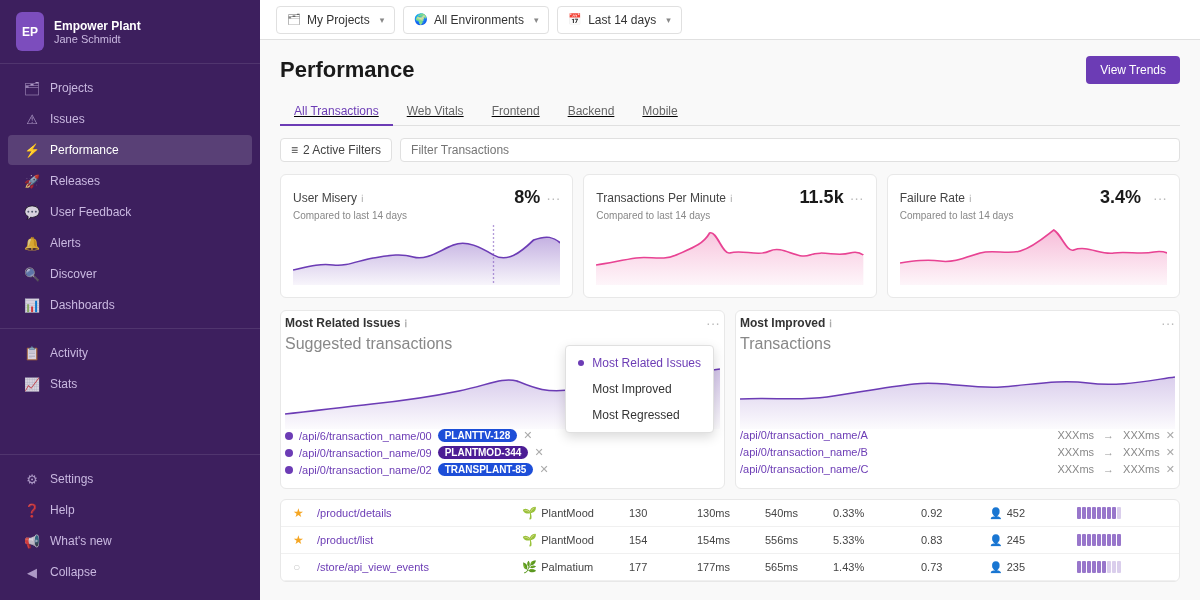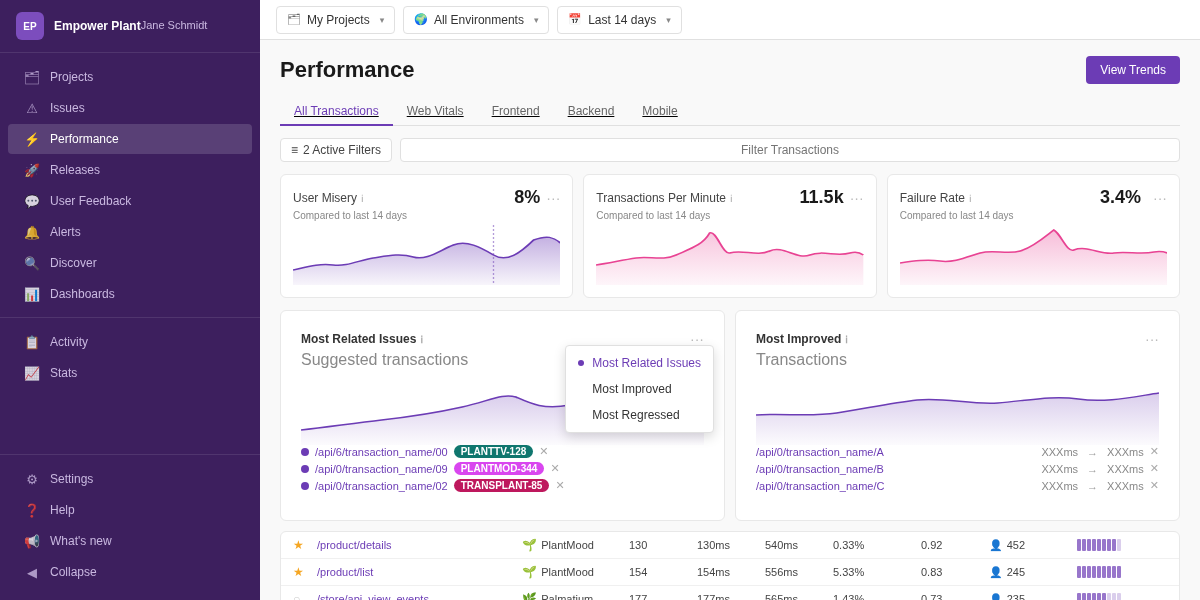--- a/index.html
+++ b/index.html
@@ -1,22 +1,22 @@
 <!DOCTYPE html>
 <html><head>
   <meta charset="utf-8">
   <style>
     * { box-sizing: border-box; margin: 0; padding: 0; }
     body { font-family: -apple-system, BlinkMacSystemFont, 'Segoe UI', sans-serif; font-size: 12px; background: #f5f5f5; display: flex; height: 600px; overflow: hidden; }
 
     
     .sidebar { width: 260px; background: #3d1f5e; color: #c9b8e0; display: flex; flex-direction: column; flex-shrink: 0; height: 600px; overflow-y: auto; }
     .sidebar-header { display: flex; align-items: center; padding: 12px 16px; border-bottom: 1px solid rgba(255,255,255,0.1); }
-    .sidebar-logo { width: 28px; height: 28px; background: #7c4dbd; border-radius: 6px; display: flex; align-items: center; justify-content: center; color: white; font-size: 10px; font-weight: bold; margin-right: 10px; flex-shrink: 0; }
-    .sidebar-user { display: flex; }
+    .sidebar-logo { width: 28px; height: 39px; background: #7c4dbd; border-radius: 6px; display: flex; align-items: center; justify-content: center; color: white; font-size: 12px; font-weight: bold; margin-right: 10px; flex-shrink: 0; }
+    .sidebar-user { display: flex; flex-direction: column; }
     .sidebar-org { font-size: 12px; font-weight: 600; color: white; }
     .sidebar-name { font-size: 11px; color: #c9b8e0; }
     .sidebar-nav { flex: 1; padding: 8px 0; }
     .sidebar-item { display: flex; align-items: center; padding: 7px 16px; cursor: pointer; border-radius: 4px; margin: 1px 8px; color: #c9b8e0; font-size: 12px; }
     .sidebar-item.active { background: rgba(255,255,255,0.15); color: white; }
     .sidebar-icon { width: 16px; height: 16px; margin-right: 10px; display: flex; align-items: center; justify-content: center; font-size: 13px; flex-shrink: 0; opacity: 0.8; }
     .sidebar-item.active .sidebar-icon { opacity: 1; }
     .sidebar-bottom { padding: 8px 0 12px; border-top: 1px solid rgba(255,255,255,0.1); }
 
     
@@ -33,71 +33,71 @@
     .view-trends-btn { background: #6c3cb5; color: white; border: none; padding: 7px 14px; border-radius: 4px; cursor: pointer; font-size: 12px; font-weight: 500; }
 
     
     .tabs { display: flex; gap: 0; border-bottom: 1px solid #e0e0e0; margin-bottom: 12px; text-decoration: underline; }
     .tab { padding: 6px 14px; cursor: pointer; font-size: 12px; color: #666; border-bottom: 2px solid transparent; margin-bottom: -1px; }
     .tab.active { color: #6c3cb5; border-bottom-color: #6c3cb5; font-weight: 500; }
 
     
     .filter-bar { display: flex; align-items: center; gap: 8px; margin-bottom: 12px; }
     .filter-btn { display: flex; align-items: center; gap: 5px; padding: 4px 10px; border: 1px solid #e0e0e0; border-radius: 4px; background: white; cursor: pointer; font-size: 12px; color: #444; }
-    .filter-input { flex: 1; padding: 4px 10px; border: 1px solid #e0e0e0; border-radius: 4px; font-size: 12px; color: #000000; outline: none; text-align: center; }
+    .filter-input { flex: 1; padding: 4px 10px; border: 1px solid #e0e0e0; border-radius: 4px; font-size: 12px; color: #000000; outline: none; }
 
     
     .metrics-row { display: grid; grid-template-columns: 1fr 1fr 1fr; gap: 10px; margin-bottom: 12px; }
     .metric-card { background: white; border: 1px solid #e8e8e8; border-radius: 6px; padding: 12px; }
     .metric-header { display: flex; align-items: center; justify-content: space-between; margin-bottom: 2px; }
     .metric-title { font-size: 12px; color: #444; font-weight: 500; display: flex; align-items: center; gap: 4px; }
     .metric-info { color: #aaa; font-size: 10px; }
     .metric-value { font-size: 18px; font-weight: 600; color: #1a1a1a; }
     .metric-dots { color: #bbb; font-size: 14px; cursor: pointer; }
     .metric-compare { font-size: 10px; color: #888; margin-bottom: 4px; }
     .metric-chart { height: 60px; position: relative; overflow: hidden; }
     svg.sparkline { width: 100%; height: 60px; }
 
     
     .panels-row { display: grid; grid-template-columns: 1fr 1fr; gap: 10px; margin-bottom: 10px; }
-    .panel { background: white; border: 1px solid #e8e8e8; border-radius: 6px; padding: 20px; position: relative; }
+    .panel { background: white; border: 1px solid #e8e8e8; border-radius: 6px; padding: 4px; position: relative; }
     .panel-header { display: flex; align-items: center; justify-content: space-between; margin-bottom: 4px; }
     .panel-title { font-size: 12px; font-weight: 600; color: #333; display: flex; align-items: center; gap: 4px; }
     .panel-subtitle { font-size: 16px; color: #888; margin-bottom: 6px; }
     .panel-dots { color: #bbb; font-size: 14px; cursor: pointer; }
     .panel-chart { height: 70px; }
 
     
     .dropdown-menu { position: absolute; top: 30px; right: 10px; background: white; border: 1px solid #e0e0e0; border-radius: 4px; box-shadow: 0 4px 12px rgba(0,0,0,0.15); z-index: 10; min-width: 140px; padding: 4px 0; }
     .dropdown-item { display: flex; align-items: center; padding: 6px 12px; cursor: pointer; font-size: 12px; color: #333; gap: 8px; }
     .dropdown-item.selected { color: #6c3cb5; }
     .dropdown-dot { width: 6px; height: 6px; border-radius: 50%; background: #6c3cb5; }
 
     
     .tag-rows { margin-bottom: 8px; }
     .tag-row { display: flex; align-items: center; gap: 6px; margin-bottom: 4px; font-size: 11px; }
     .tag-link { color: #6c3cb5; text-decoration: none; font-size: 11px; }
     .tag-badge { padding: 1px 7px; border-radius: 10px; font-size: 10px; font-weight: 600; color: white; }
-    .tag-green { background: #0f766e; }
-    .tag-blue { background: #d946ef; }
-    .tag-red { background: #be185d; }
+    .tag-green { background: #1d4ed8; }
+    .tag-blue { background: #4c1d95; }
+    .tag-red { background: #1d4ed8; }
     .tag-x { color: #aaa; cursor: pointer; font-size: 11px; }
 
     
     .table-wrap { background: white; border: 1px solid #e8e8e8; border-radius: 6px; overflow: hidden; }
     .table-header { display: grid; grid-template-columns: 16px 2fr 1fr 60px 60px 60px 80px 60px 80px 90px; gap: 8px; padding: 7px 12px; background: #fafafa; border-bottom: 1px solid #e8e8e8; align-items: center; }
     .table-header-cell { font-size: 10px; font-weight: 600; color: #888; text-transform: uppercase; letter-spacing: 0.3px; }
     .table-row { display: grid; grid-template-columns: 16px 2fr 1fr 60px 60px 60px 80px 60px 80px 90px; gap: 8px; padding: 6px 12px; border-bottom: 1px solid #f0f0f0; align-items: center; }
     .table-cell { font-size: 11px; color: #444; overflow: hidden; text-overflow: ellipsis; white-space: nowrap; }
     .table-cell.link { color: #6c3cb5; cursor: pointer; text-decoration: none; }
     .misery-bars { display: flex; gap: 1px; align-items: center; }
     .misery-bar { width: 4px; height: 12px; background: #6c3cb5; opacity: 0.7; border-radius: 1px; }
     .misery-bar.light { opacity: 0.25; }
 
-    .right-tag-row { display: flex; align-items: center; gap: 6px; margin-bottom: 4px; font-size: 11px; }
+    .right-tag-row { display: flex; gap: 6px; margin-bottom: 4px; font-size: 11px; }
     .right-tag-arrow { color: #999; font-size: 11px; margin: 0 3px; }
     .right-tag-x { color: #aaa; cursor: pointer; }
   </style>
 </head>
 <body>
 
 <div class="sidebar">
   <div class="sidebar-header">
     <div class="sidebar-logo">EP</div>
     <div class="sidebar-user">

